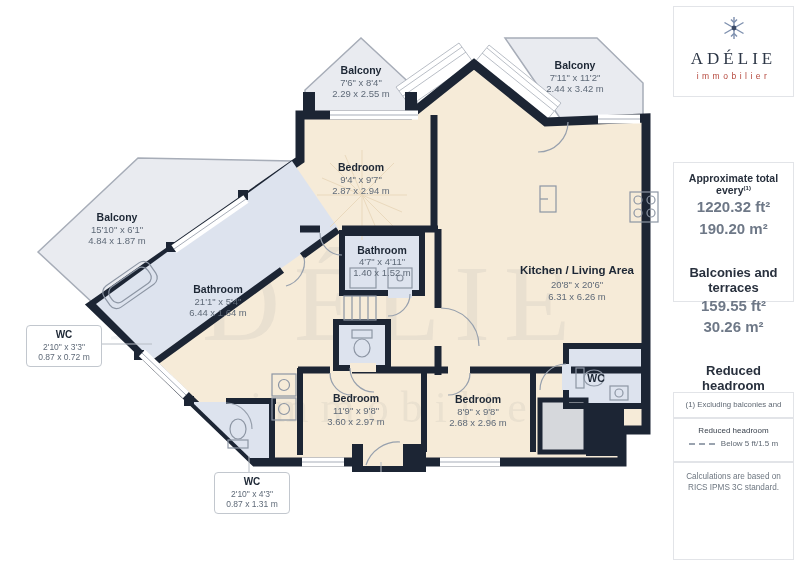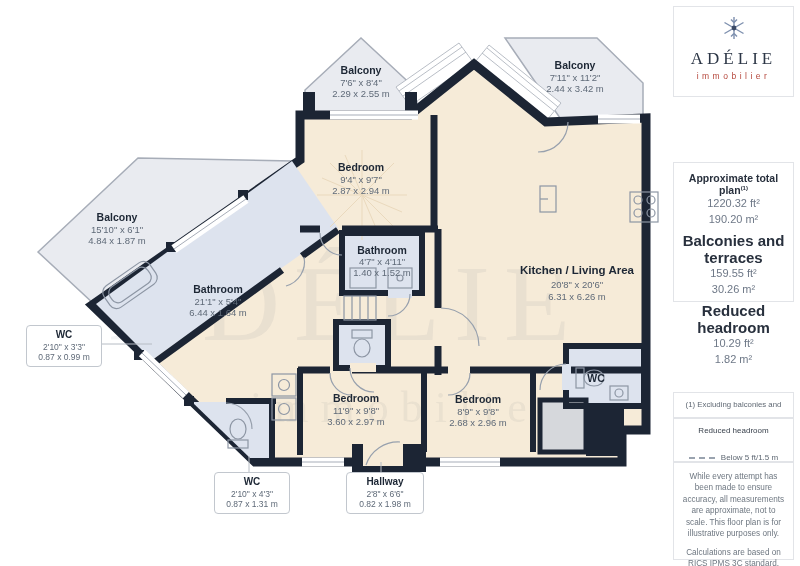--- a/index.html
+++ b/index.html
@@ -18,25 +18,25 @@
   .callout .cd{font-size:8.5px;color:#5f6a78;}
   
   .sbox{position:absolute;left:673px;width:121px;background:#fff;border:1px solid #e2e4e8;
         box-sizing:border-box;text-align:center;color:#28303d;}
   .logo-box{top:6px;height:91px;}
   .brand-name{margin-top:4px;font-family:"Liberation Serif",serif;font-size:17px;letter-spacing:4px;color:#2c3646;}
   .brand-tagline{margin-top:2px;font-size:8.5px;letter-spacing:3.5px;color:#b5473c;}
   .area-box{top:162px;height:140px;padding-top:9px;}
   .a-title{font-size:10.5px;font-weight:bold;color:#28303d;}
   .a-title sup{font-size:6px;}
-  .a-val{font-size:11px;color:#6e7887;line-height:1.45;}
-  .a-sub{font-size:15px;font-weight:bold;color:#28303d;margin-top:4px;}
+  .a-val{font-size:15px;color:#6e7887;line-height:1.45;font-weight:bold;}
+  .a-sub{font-size:13px;font-weight:bold;color:#28303d;margin-top:25px;}
   .foot-box{top:392px;height:26px;font-size:7.8px;color:#5f6873;line-height:24px;}
   .legend-box{top:418px;height:44px;padding-top:7px;font-size:8px;color:#3a424d;}
-  .legend-row{margin-top:18px;display:flex;align-items:center;justify-content:center;gap:6px;color:#5f6873;}
+  .legend-row{margin-top:4px;display:flex;align-items:center;justify-content:center;gap:6px;color:#5f6873;}
   .dash{display:inline-block;width:26px;border-top:2px dashed #9aa3af;}
   .disc-box{top:462px;height:98px;padding:8px 7px 0 7px;font-size:8.2px;color:#6e7781;line-height:1.4;}
   .disc-box p{margin:0 0 7px 0;}
 </style>
 </head>
 <body>
 
 <div class="stage">
 
 <svg width="672" height="566" viewBox="0 0 672 566">
@@ -265,31 +265,26 @@
     <line x1="96" y1="344" x2="152" y2="344"></line>
     <line x1="249" y1="456" x2="249" y2="472"></line>
     <line x1="381" y1="462" x2="381" y2="472"></line>
   </g>
 </svg>
 
 
 <div class="callout" style="left:26px;top:325px;width:70px;">
   <div class="cn">WC</div>
   <div class="cd">2'10" x 3'3"</div>
-  <div class="cd">0.87 x 0.99 m</div>
+  <div class="cd">0.87 x 0.72 m</div>
 </div>
 <div class="callout" style="left:214px;top:472px;width:70px;">
   <div class="cn">WC</div>
   <div class="cd">2'10" x 4'3"</div>
   <div class="cd">0.87 x 1.31 m</div>
-</div>
-<div class="callout" style="left:346px;top:472px;width:72px;">
-  <div class="cn">Hallway</div>
-  <div class="cd">2'8" x 6'6"</div>
-  <div class="cd">0.82 x 1.98 m</div>
 </div>
 
 
 <div class="sbox logo-box">
   <svg width="26" height="26" viewBox="0 0 26 26" style="margin-top:8px;">
     <g stroke="#7d8fae" stroke-width="1.4" fill="none">
       <line x1="13" y1="2" x2="13" y2="24"></line>
       <line x1="3.5" y1="7.5" x2="22.5" y2="18.5"></line>
       <line x1="3.5" y1="18.5" x2="22.5" y2="7.5"></line>
       <line x1="10" y1="4.5" x2="13" y2="7.5"></line>
@@ -298,21 +293,21 @@
           <line x1="16" y1="21.5" x2="13" y2="18.5"></line>
     </g>
     <circle cx="13" cy="13" r="2.4" fill="#3b4a66"></circle>
   </svg>
   <div class="brand-name">ADÉLIE</div>
   <div class="brand-tagline">immobilier</div>
 </div>
 
 <div class="sbox area-box">
   <div class="a-title">
-    <span>Approximate total plan</span><sup>(1)</sup>
+    <span>Approximate total every</span><sup>(1)</sup>
   </div>
   <div class="a-val">1220.32 ft²</div>
   <div class="a-val">190.20 m²</div>
   <div class="a-sub">Balconies and terraces</div>
   <div class="a-val">159.55 ft²</div>
   <div class="a-val">30.26 m²</div>
   <div class="a-sub">Reduced headroom</div>
   <div class="a-val">10.29 ft²</div>
   <div class="a-val">1.82 m²</div>
 </div>
@@ -323,18 +318,17 @@
 
 <div class="sbox legend-box">
   <div>Reduced headroom</div>
   <div class="legend-row">
     <span class="dash"></span>
     <span>Below 5 ft/1.5 m</span>
   </div>
 </div>
 
 <div class="sbox disc-box">
-  <p>While every attempt has been made to ensure accuracy, all measurements are approximate, not to scale. This floor plan is for illustrative purposes only.</p>
   <p>Calculations are based on RICS IPMS 3C standard.</p>
 
 </div>
 
 </div>
 
 </body></html>

